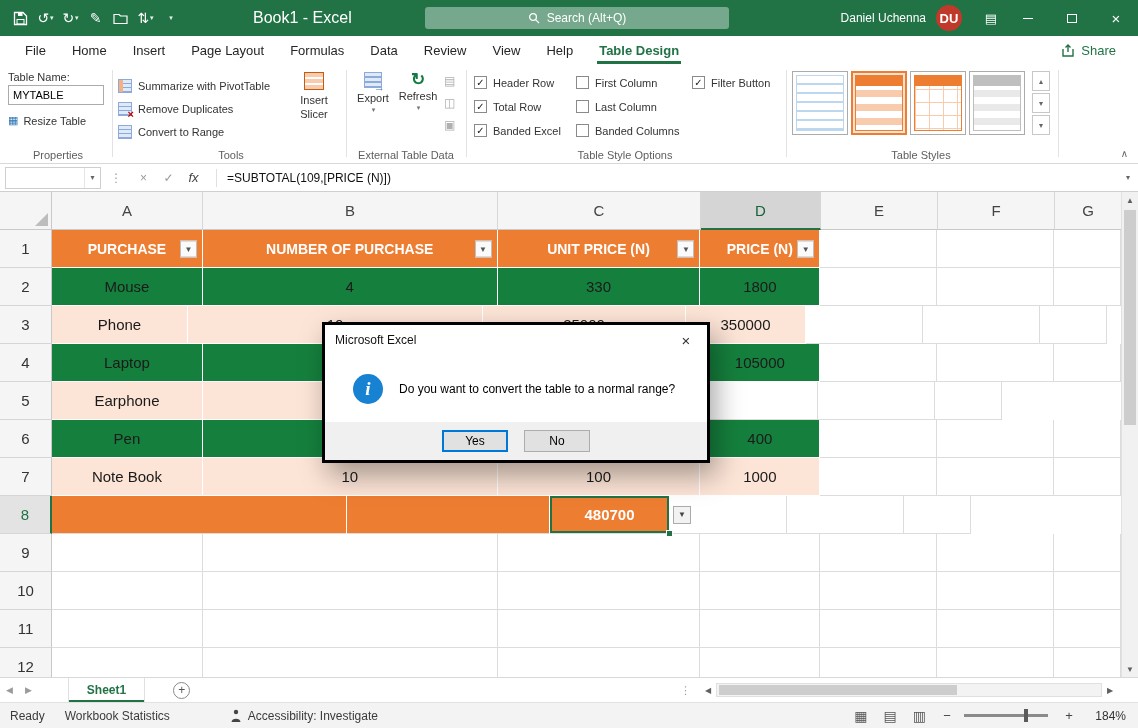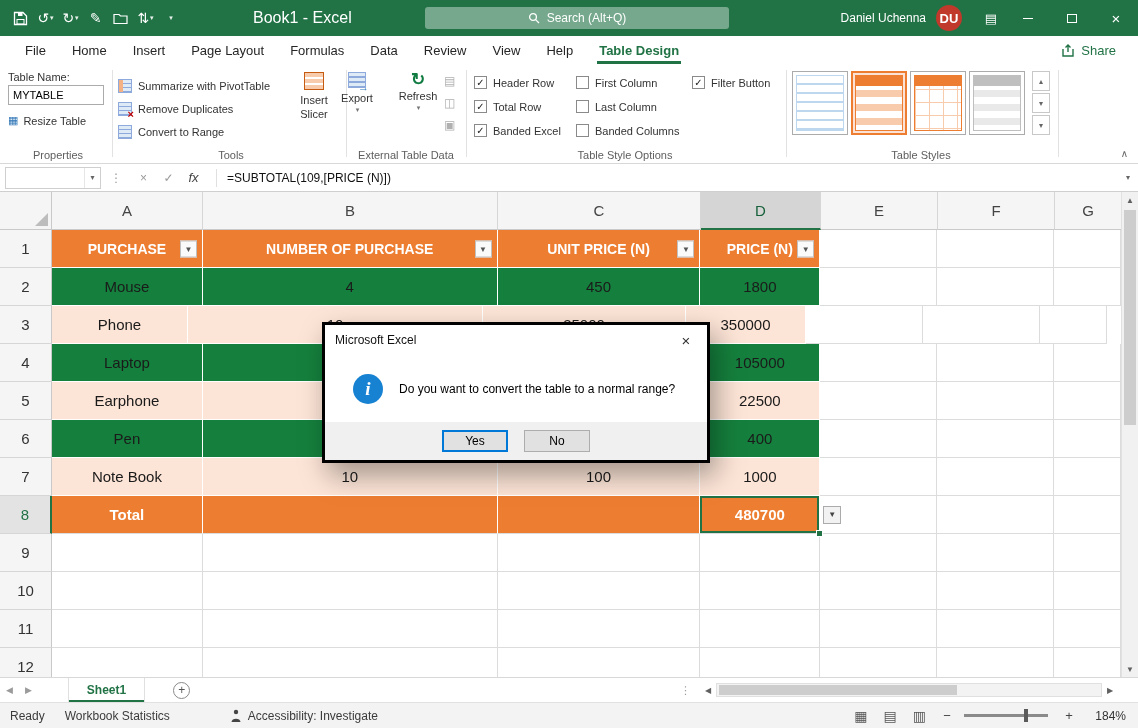--- a/index.html
+++ b/index.html
@@ -249,21 +249,21 @@
         </div>
       </div>
     <div class="big-btn" style="left:288px;width:52px;">
       <span class="slicer-icon"></span>
       <span>Insert</span>
       <span>Slicer</span>
     </div>
     <div class="rgroup-label" style="left:118px;width:226px;">Tools</div>
     <div class="rsep" style="left:346px;"></div>
 
-    <div class="big-btn" style="left:336px;width:42px;">
+    <div class="big-btn" style="left:352px;width:42px;">
       <span class="exp-icon"></span>
       <span>Export</span>
       <span class="tiny-caret" style="color:#666;">▾</span>
     </div>
     <div class="big-btn" style="left:396px;width:44px;">
       <span class="refresh-glyph">↻</span>
       <span>Refresh</span>
       <span class="tiny-caret" style="color:#666;">▾</span>
     </div>
     <div class="ext-icons">
@@ -377,21 +377,21 @@
             <div class="cell t-head" style="width: 203px;">UNIT PRICE (N)<span class="filter-btn">▼</span></div>
             <div class="cell t-head" style="width: 120px;">PRICE (N)<span class="filter-btn">▼</span></div>
             <div class="cell" style="width: 117px;"></div>
             <div class="cell" style="width: 117px;"></div>
             <div class="cell" style="width: 67px;"></div>
           </div>
           <div class="grow">
             <div class="row-h">2</div>
             <div class="cell band-a" style="width: 151px;">Mouse</div>
             <div class="cell band-a" style="width: 295px;">4</div>
-            <div class="cell band-a" style="width: 203px;">450</div>
+            <div class="cell band-a" style="width: 203px;">330</div>
             <div class="cell band-a" style="width: 120px;">1800</div>
             <div class="cell" style="width: 117px;"></div>
             <div class="cell" style="width: 117px;"></div>
             <div class="cell" style="width: 67px;"></div>
           </div>
           <div class="grow">
             <div class="row-h">3</div>
             <div class="cell band-b" style="width: 136px;">Phone</div>
             <div class="cell band-b" style="width: 295px;">10</div>
             <div class="cell band-b" style="width: 203px;">35000</div>
@@ -408,21 +408,20 @@
             <div class="cell band-a" style="width: 120px;">105000</div>
             <div class="cell" style="width: 117px;"></div>
             <div class="cell" style="width: 117px;"></div>
             <div class="cell" style="width: 67px;"></div>
           </div>
           <div class="grow">
             <div class="row-h">5</div>
             <div class="cell band-b" style="width: 151px;">Earphone</div>
             <div class="cell band-b" style="width: 295px;"></div>
             <div class="cell band-b" style="width: 203px;"></div>
-            <div class="cell band-b" style="width: 120px;">22500</div>
             <div class="cell" style="width: 117px;"></div>
             <div class="cell" style="width: 117px;"></div>
             <div class="cell" style="width: 67px;"></div>
           </div>
           <div class="grow">
             <div class="row-h">6</div>
             <div class="cell band-a" style="width: 151px;">Pen</div>
             <div class="cell band-a" style="width: 295px;">20</div>
             <div class="cell band-a" style="width: 203px;">20</div>
             <div class="cell band-a" style="width: 120px;">400</div>
@@ -435,21 +434,20 @@
             <div class="cell band-b" style="width: 151px;">Note Book</div>
             <div class="cell band-b" style="width: 295px;">10</div>
             <div class="cell band-b" style="width: 203px;">100</div>
             <div class="cell band-b" style="width: 120px;">1000</div>
             <div class="cell" style="width: 117px;"></div>
             <div class="cell" style="width: 117px;"></div>
             <div class="cell" style="width: 67px;"></div>
           </div>
           <div class="grow">
             <div class="row-h sel">8</div>
-            <div class="cell t-total" style="width: 151px;">Total</div>
             <div class="cell t-total" style="width: 295px;"></div>
             <div class="cell t-total" style="width: 203px;"></div>
             <div class="cell t-total sel-cell" style="width: 120px;">480700<span class="fill-handle"></span><span class="total-dd">▼</span></div>
             <div class="cell" style="width: 117px;"></div>
             <div class="cell" style="width: 117px;"></div>
             <div class="cell" style="width: 67px;"></div>
           </div>
           <div class="grow">
             <div class="row-h">9</div>
             <div class="cell" style="width: 151px;"></div>

